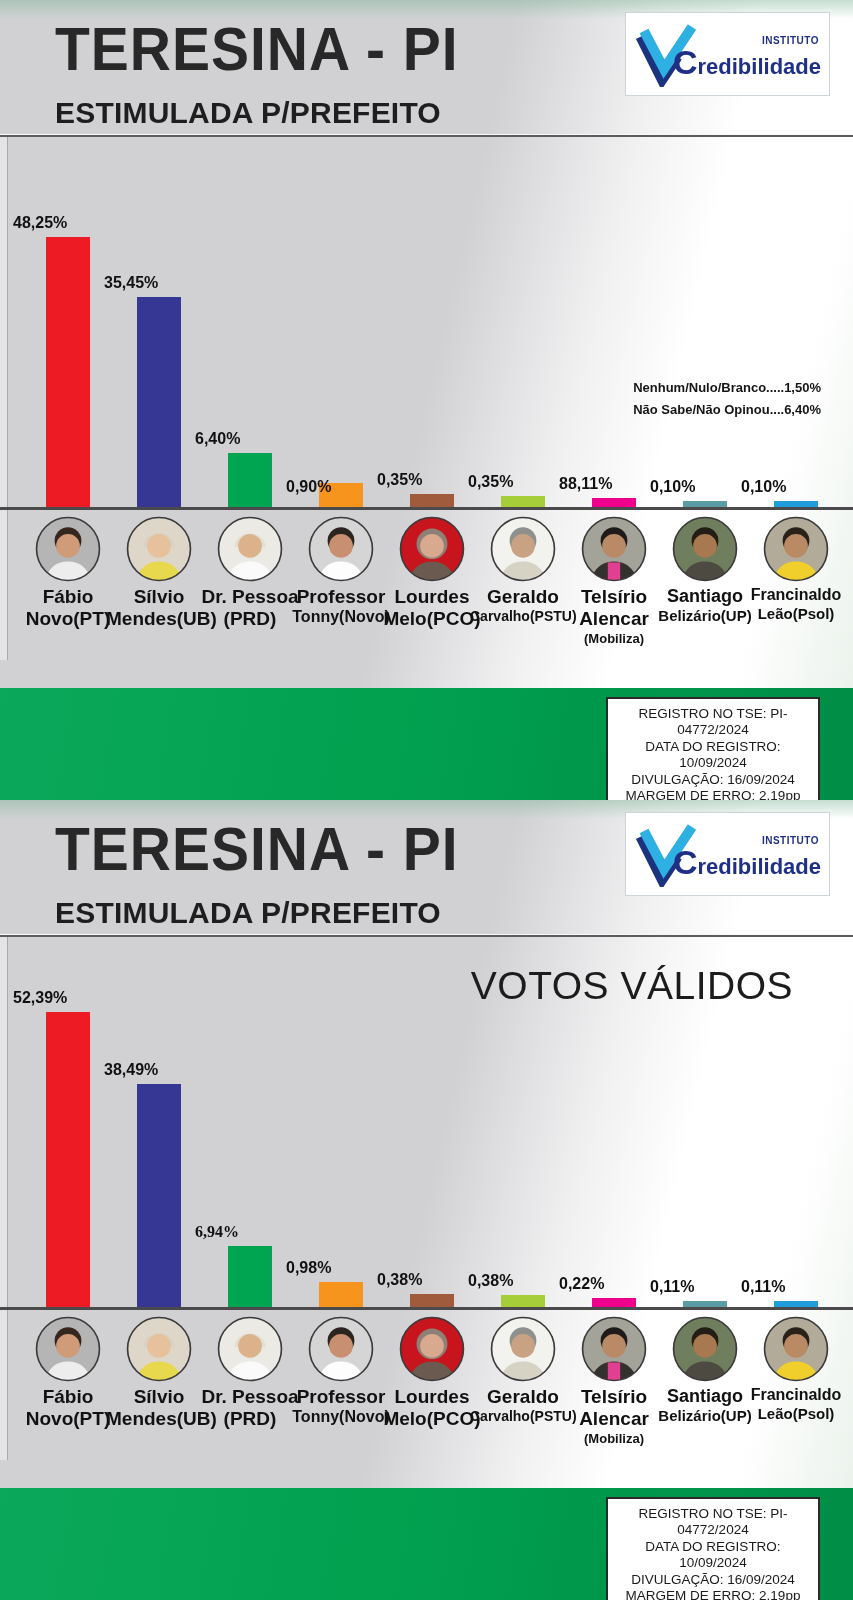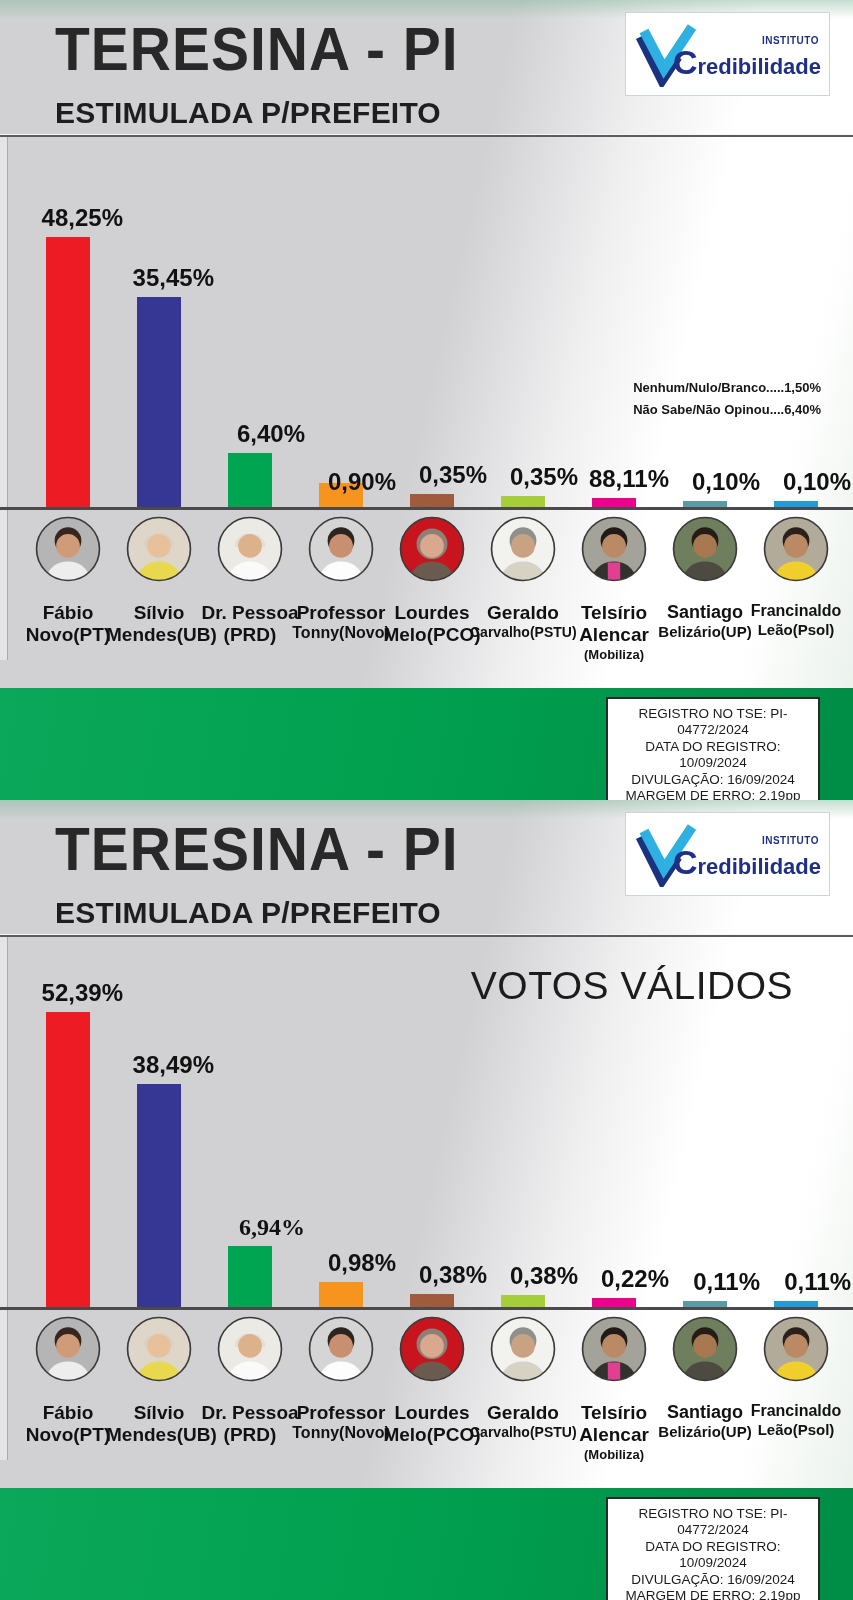--- a/index.html
+++ b/index.html
@@ -44,39 +44,39 @@
     background:linear-gradient(180deg,#f8f8f8 0 1px,#5c5c5e 1px 3px);
   }
   
   .left-strip {
     position:absolute; left:0; top:137px; width:8px; height:523px;
     background:#e4e4e6; border-right:1px solid #a9a9ab;
   }
   .chart { position:absolute; left:0; right:0; top:137px; height:372px; }
   .bar { position:absolute; bottom:0; width:44px; }
   .bar-label {
-    position:absolute; width:110px; text-align:right;
-    font-size:24px; font-weight:700; color:#111111; white-space:nowrap;
+    position:absolute; width:110px; text-align:left;
+    font-size:16px; font-weight:700; color:#111111; white-space:nowrap;
   }
   .baseline {
     position:absolute; left:0; right:0; top:507px; height:3px; background:#4a4a4c;
   }
   .notes {
     position:absolute; right:32px; top:377px; width:210px; text-align:right;
     font-size:13px; font-weight:700; color:#151515; line-height:22px; white-space:nowrap;
   }
   .right-heading {
     position:absolute; right:60px; top:164px;
     font-size:39px; font-weight:400; color:#1c1c1c; letter-spacing:0.5px; white-space:nowrap;
   }
   
   .cands { position:absolute; left:0; right:0; top:512px; height:150px; }
   .cand { position:absolute; top:0; width:106px; text-align:center; }
   .cand svg { display:block; margin:4px auto 0 auto; }
-  .cand-lines { margin-top:20px; }
+  .cand-lines { margin-top:4px; }
   .cand-line { font-weight:700; color:#111111; line-height:1.18; white-space:nowrap; }
   
   .footer {
     position:absolute; left:0; right:0; top:688px; height:112px;
     background:linear-gradient(100deg,#0ba75a 0%,#01a150 45%,#008d46 100%);
   }
   .infobox {
     position:absolute; right:33px; top:9px; width:214px;
     background:#ffffff; border:2px solid #2a2a2a; padding:7px 4px;
     text-align:center; font-size:13.5px; color:#1b1b1b; line-height:1.22;

